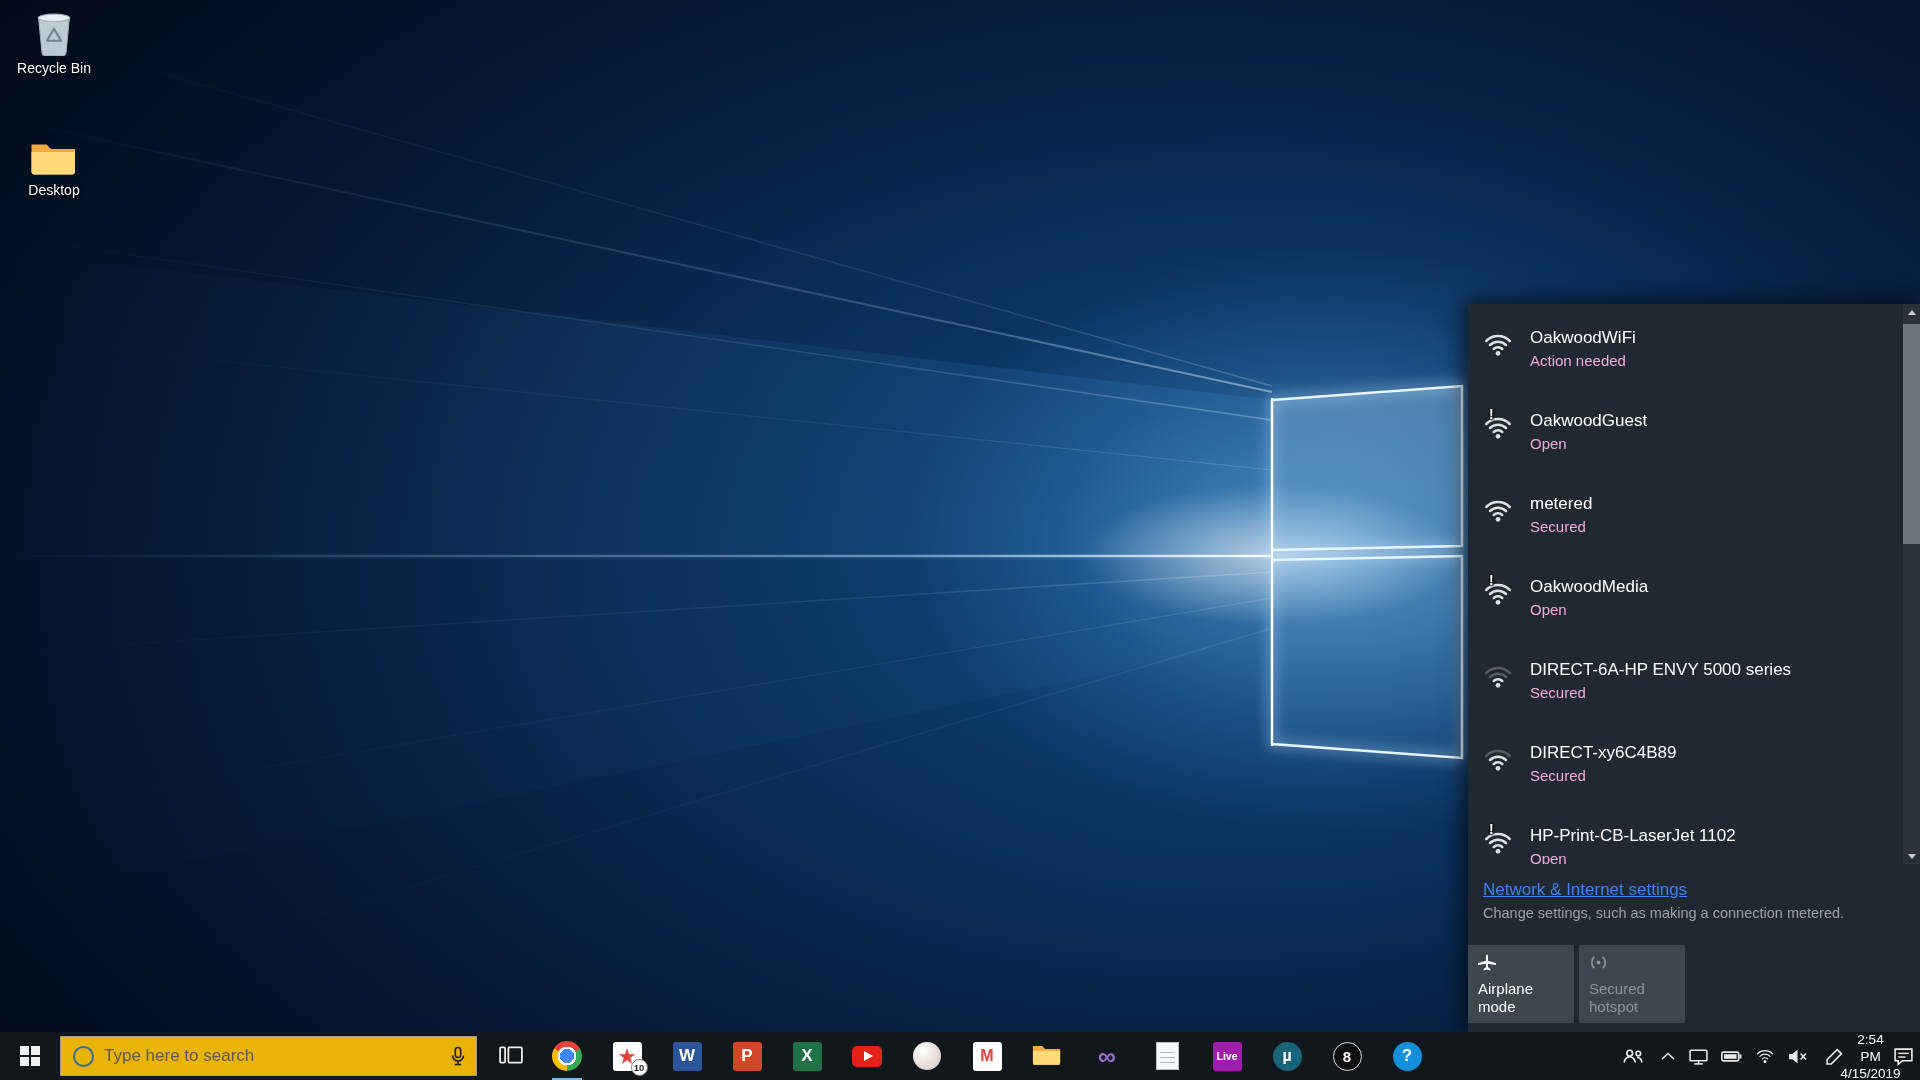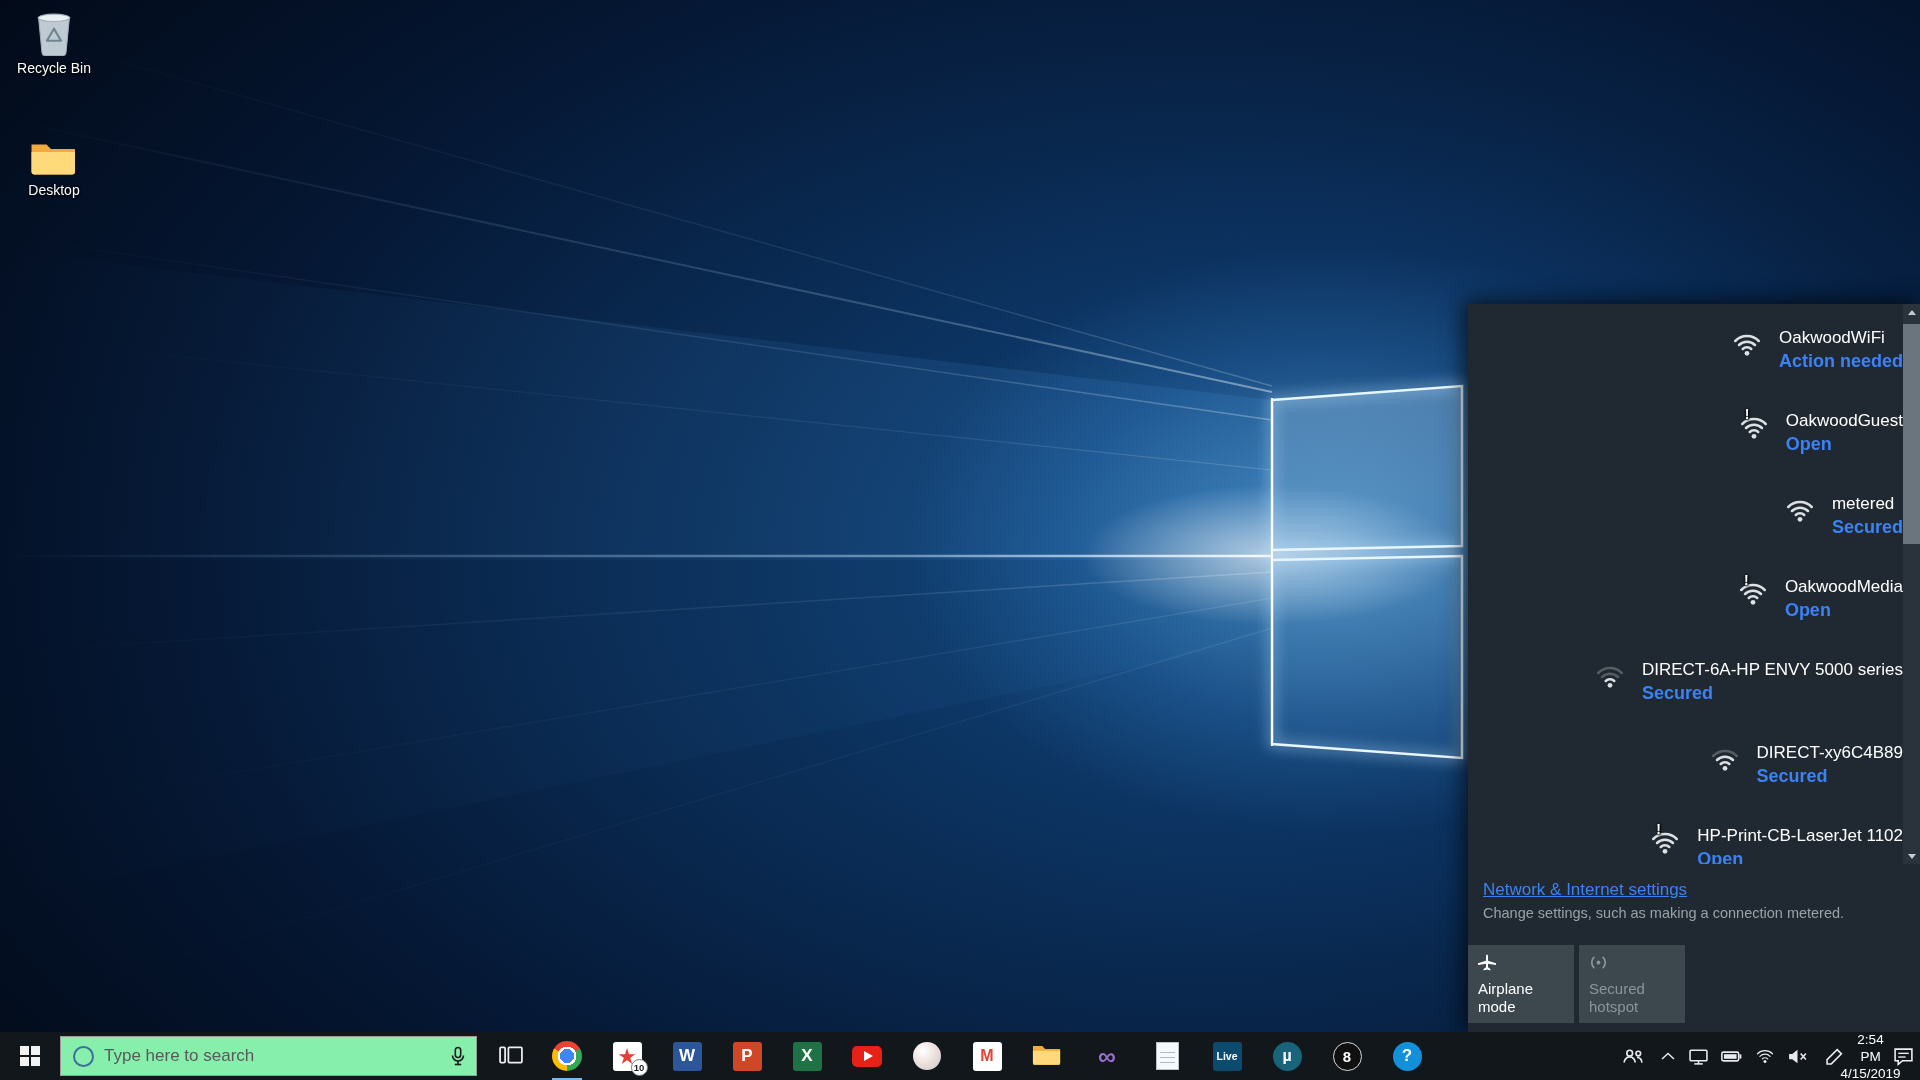--- a/index.html
+++ b/index.html
@@ -18,32 +18,32 @@
   .desk-icon { position:absolute; width:92px; text-align:center; cursor:default; }
   .desk-icon .dlabel { display:block; margin-top:0; font-size:14px; color:#fff;
     text-shadow:0 1px 2px rgba(0,0,0,.9), 0 0 3px rgba(0,0,0,.7); }
   #icon-recycle { left:8px; top:8px; }
   #icon-desktop { left:8px; top:138px; }
 
   
   .wifi-panel { position:absolute; left:1468px; top:304px; width:452px; bottom:48px;
     background:#202931; box-shadow:-8px 0 18px rgba(0,0,0,.4), 0 -8px 18px rgba(0,0,0,.3); color:#fff; }
   .net-list { position:absolute; top:0; left:0; width:435px; height:560px; overflow:hidden; padding-top:8px; }
-  .net-item { height:83px; display:flex; padding-left:15px;justify-content:flex-end; }
+  .net-item { height:83px; display:flex; padding-left:15px; }
   .net-icon { width:47px; padding-top:20px; position:relative; flex:none; }
   .wifi-svg path { stroke:#dde1e4; stroke-width:2; fill:none; stroke-linecap:round; }
   .wifi-svg .dot { fill:#dde1e4; }
   .wifi-svg[data-signal="2"] .a3 { opacity:.28; }
   .wifi-svg[data-signal="1"] .a3, .wifi-svg[data-signal="1"] .a2 { opacity:.28; }
   .net-badge { display:none; position:absolute; left:6px; top:12px; font-size:14px; font-weight:700; color:#fff;
     text-shadow:0 0 2px #000, 0 0 3px #000, 1px 1px 2px #000; line-height:1; }
   .net-icon[data-badge="true"] .net-badge { display:block; }
   .net-text { padding-top:13px; }
   .net-name { display:block; font-size:17px; line-height:25px; color:#ffffff; }
-  .net-status { display:block; font-size:18px; line-height:22px; color:#3b82f6;font-weight:bold; }
+  .net-status { display:block; font-size:15px; line-height:22px; color:#f9a8d4; }
 
   
   .sbar { position:absolute; right:0; top:0; width:17px; height:560px; background:#2a333b; }
   .sb-btn { position:absolute; left:0; width:17px; height:16px; display:flex; align-items:center; justify-content:center; }
   .sb-up { top:0; } .sb-down { bottom:0; }
   .sb-up::after { content:""; border-left:4px solid transparent; border-right:4px solid transparent; border-bottom:5px solid #c7ccd0; }
   .sb-down::after { content:""; border-left:4px solid transparent; border-right:4px solid transparent; border-top:5px solid #c7ccd0; }
   .sb-thumb { position:absolute; left:0; top:20px; width:17px; height:220px; background:#6b757d; }
 
   
@@ -63,21 +63,21 @@
   .qa-wifi-svg path { stroke:#fff; stroke-width:2; fill:none; stroke-linecap:round; }
   .qa-wifi-svg .dot { fill:#fff; }
 
   
   .taskbar { position:absolute; left:0; right:0; bottom:0; height:48px; background:#12171c; display:flex; align-items:center; z-index:5; }
   .tb-btn { height:48px; border:none; background:transparent; display:flex; align-items:center; justify-content:center; cursor:pointer; position:relative; }
   .start-btn { width:60px; }
   .win-grid { display:grid; grid-template-columns:9px 9px; gap:2px; }
   .win-grid i { width:9px; height:9px; background:#f2f2f2; display:block; }
 
-  .search-box { width:417px; height:40px; background:#86efac; border:1px solid #9b9b9b; display:flex; align-items:center; margin-right:8px; }
+  .search-box { width:417px; height:40px; background:#eab308; border:1px solid #9b9b9b; display:flex; align-items:center; margin-right:8px; }
   .cortana-ring { width:21px; height:21px; border-radius:50%; border:2.5px solid #3a6f9d; margin:0 10px 0 12px; flex:none; }
   .search-input { flex:1; border:none; outline:none; font-size:17px; color:#3b3b3b; background:transparent;
     font-family:"Liberation Sans","DejaVu Sans",sans-serif; }
   .search-input::placeholder { color:#5a5a5a; opacity:1; }
   .mic-wrap { margin:0 10px; flex:none; display:flex; }
 
   .tb-app { width:60px; }
   .tb-app.running::after { content:""; position:absolute; bottom:0; left:15px; right:15px; height:2px; background:#76b9ed; }
 
   .ic-chrome { width:30px; height:30px; border-radius:50%;
@@ -87,21 +87,21 @@
   .tile { width:29px; height:29px; border-radius:3px; display:flex; align-items:center; justify-content:center;
     font-weight:700; font-size:17px; color:#fff; position:relative; }
   .tile-word { background:#2b579a; }
   .tile-ppt  { background:#d04727; }
   .tile-excel{ background:#1f7246; }
   .tile-mail { background:#fff; color:#e34234; font-size:16px; }
   .tile-media{ background:#fff; color:#e53e36; font-size:19px; }
   .badge10 { position:absolute; right:-6px; bottom:-5px; width:17px; height:17px; border-radius:50%;
     background:#fff; border:1px solid #777; color:#222; font-size:9.5px; font-weight:700;
     display:flex; align-items:center; justify-content:center; }
-  .tile-live { background:#0c4a6e; font-size:10.5px; }
+  .tile-live { background:#a21caf; font-size:10.5px; }
   .tile-muse { background:#19647a; border-radius:50%; font-size:16px; }
   .tile-pool { background:#101010; border-radius:50%; font-size:15px; border:1.5px solid #d8d8d8; }
   .tile-help { background:#1290d9; border-radius:50%; font-size:17px; }
   .ic-yt { width:30px; height:21px; background:#e62117; border-radius:5px; display:flex; align-items:center; justify-content:center; }
   .yt-play { width:0; height:0; border-left:9px solid #fff; border-top:5.5px solid transparent; border-bottom:5.5px solid transparent; margin-left:2px; }
   .ic-soft { width:28px; height:28px; border-radius:50%;
     background:radial-gradient(circle at 35% 32%, #ffffff, #e9dcd8 55%, #c2c8cd 100%); }
   .ic-vs { color:#9b6fd0; font-size:25px; font-weight:700; line-height:1; }
   .ic-notepad { width:23px; height:28px; background:#f7fafc; border:1px solid #b9c2c8; padding:5px 3px; }
   .ic-notepad i { display:block; width:100%; height:100%;

